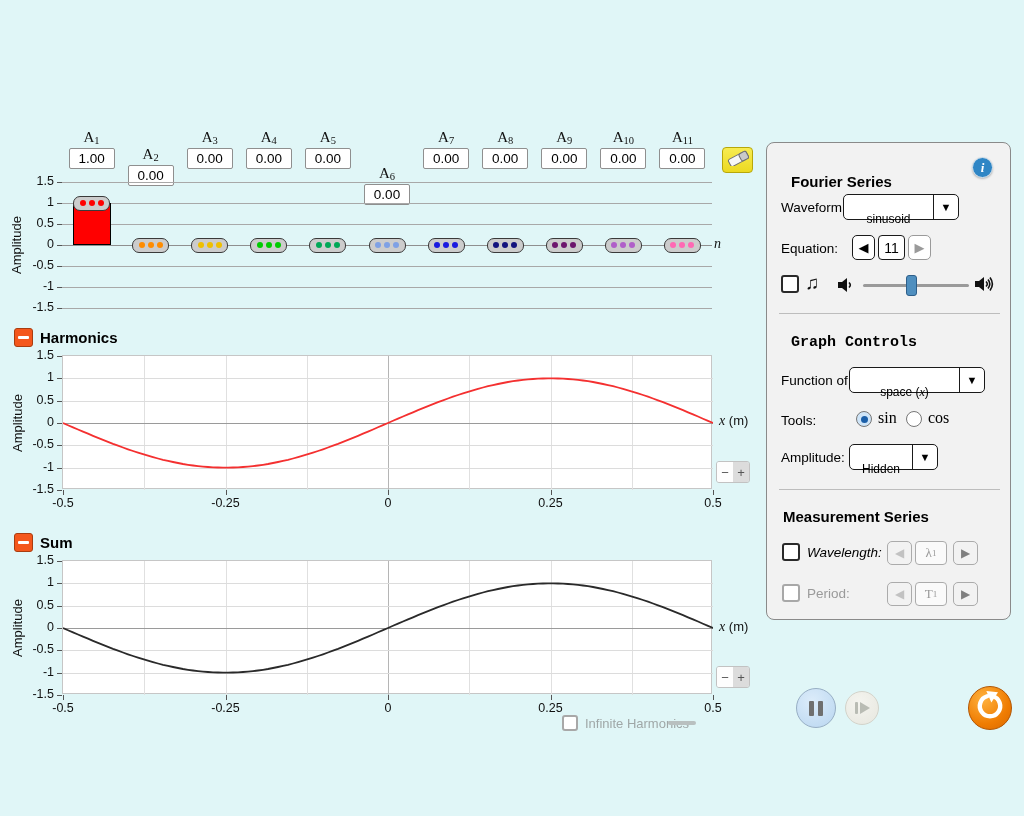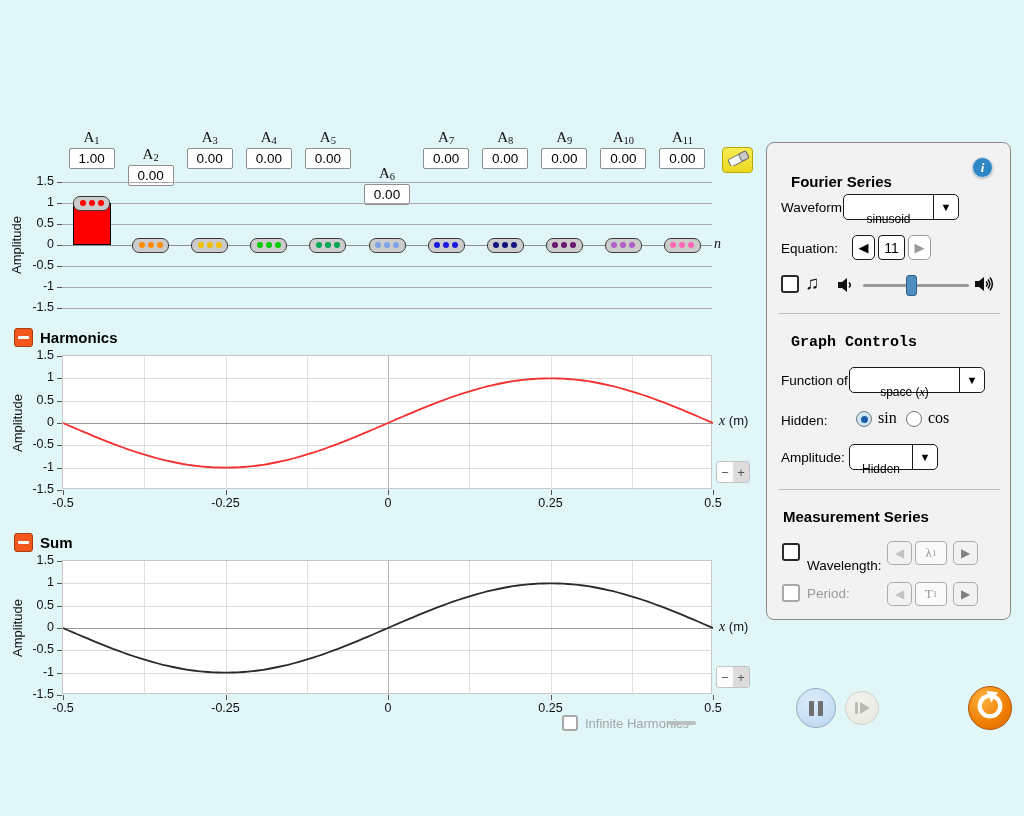--- a/index.html
+++ b/index.html
@@ -342,40 +342,40 @@
   <div class="plabel" style="left:14px;top:230px;">Function of:</div>
   <div class="combo" style="left:82px;top:224px;width:136px;">
     <span class="cval">
         <span>space (</span>
         <span class="serif" style="font-style:italic;">x</span>
         <span>)</span>
       </span>
     <span class="carr">▼</span>
   </div>
 
-  <div class="plabel" style="left:14px;top:270px;">Hidden:</div>
+  <div class="plabel" style="left:14px;top:270px;">Tools:</div>
   <span class="radio sel" style="left:89px;top:268px;">
       <span class="dot"></span>
     </span>
   <span class="abs serif" style="left:111px;top:266px;font-size:16px;">sin</span>
   <span class="radio" style="left:139px;top:268px;"></span>
   <span class="abs serif" style="left:161px;top:266px;font-size:16px;">cos</span>
 
   <div class="plabel" style="left:14px;top:307px;">Amplitude:</div>
   <div class="combo" style="left:82px;top:301px;width:89px;">
     <span class="cval">Hidden</span>
     <span class="carr">▼</span>
   </div>
 
   <div class="sep" style="top:346px;"></div>
 
   <div class="ptitle" style="left:16px;top:365px;">Measurement Series</div>
 
   <span class="cb" style="left:15px;top:400px;"></span>
-  <div class="plabel" style="left:40px;top:415px;">Wavelength:</div>
+  <div class="plabel" style="left:40px;top:402px;font-style:italic;">Wavelength:</div>
   <div class="mbtn" style="left:120px;top:398px;color:#c2c2c2;">◀</div>
   <div class="mbox serif" style="left:148px;top:398px;">
       <span>λ</span>
       <sub class="s">1</sub>
     </div>
   <div class="mbtn" style="left:186px;top:398px;color:#7f7f7f;">▶</div>
 
   <span class="cb dis" style="left:15px;top:441px;"></span>
   <div class="plabel" style="left:40px;top:443px;color:#9a9a9a;">Period:</div>
   <div class="mbtn" style="left:120px;top:439px;color:#c2c2c2;">◀</div>

